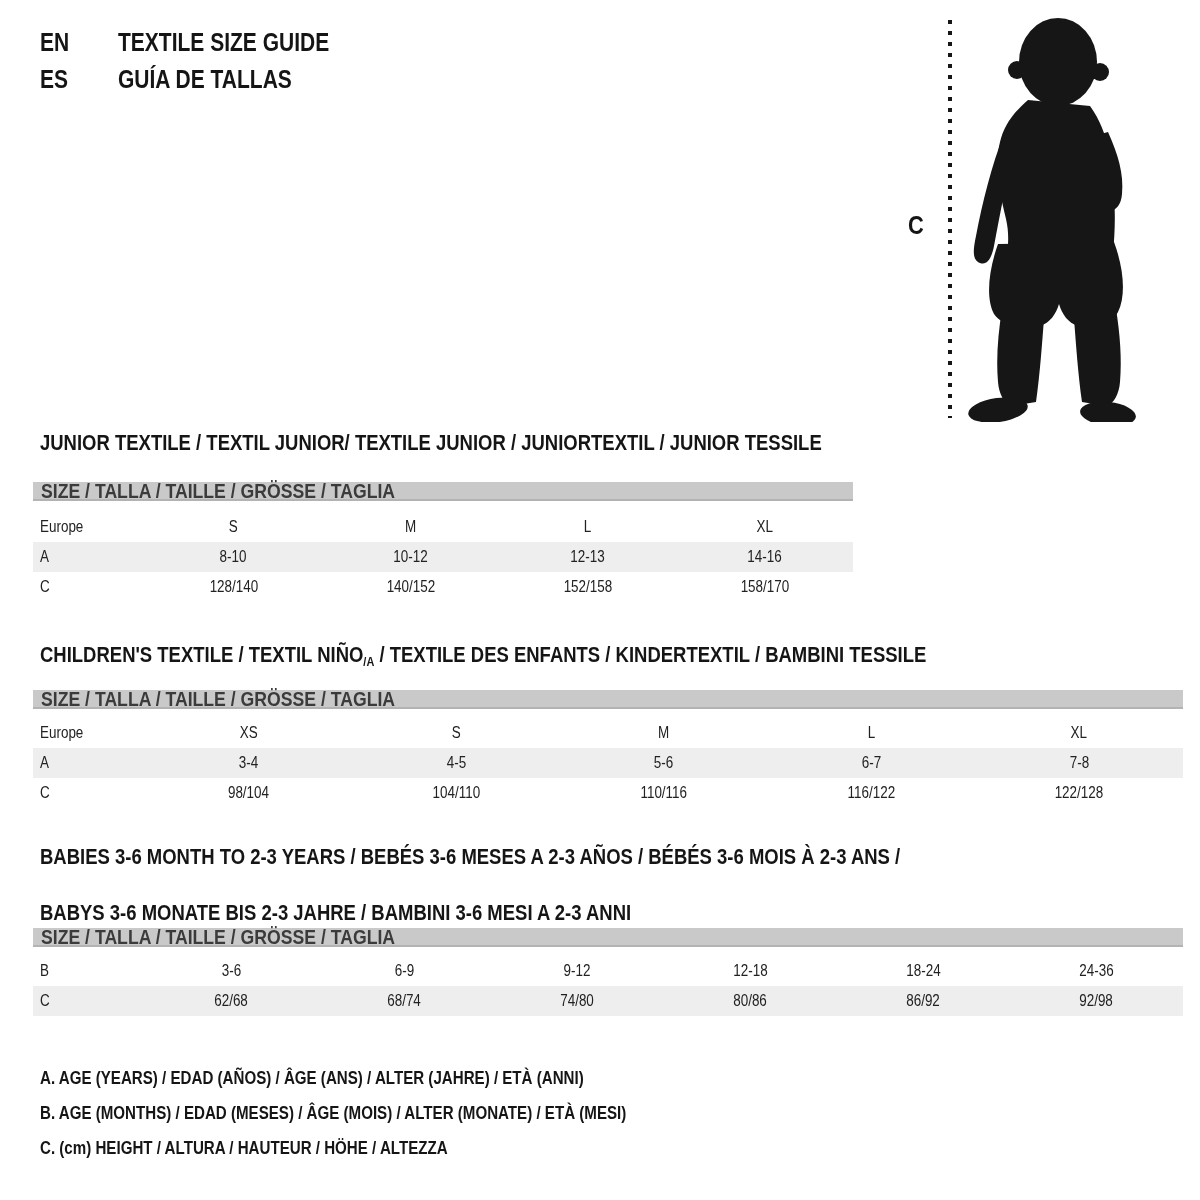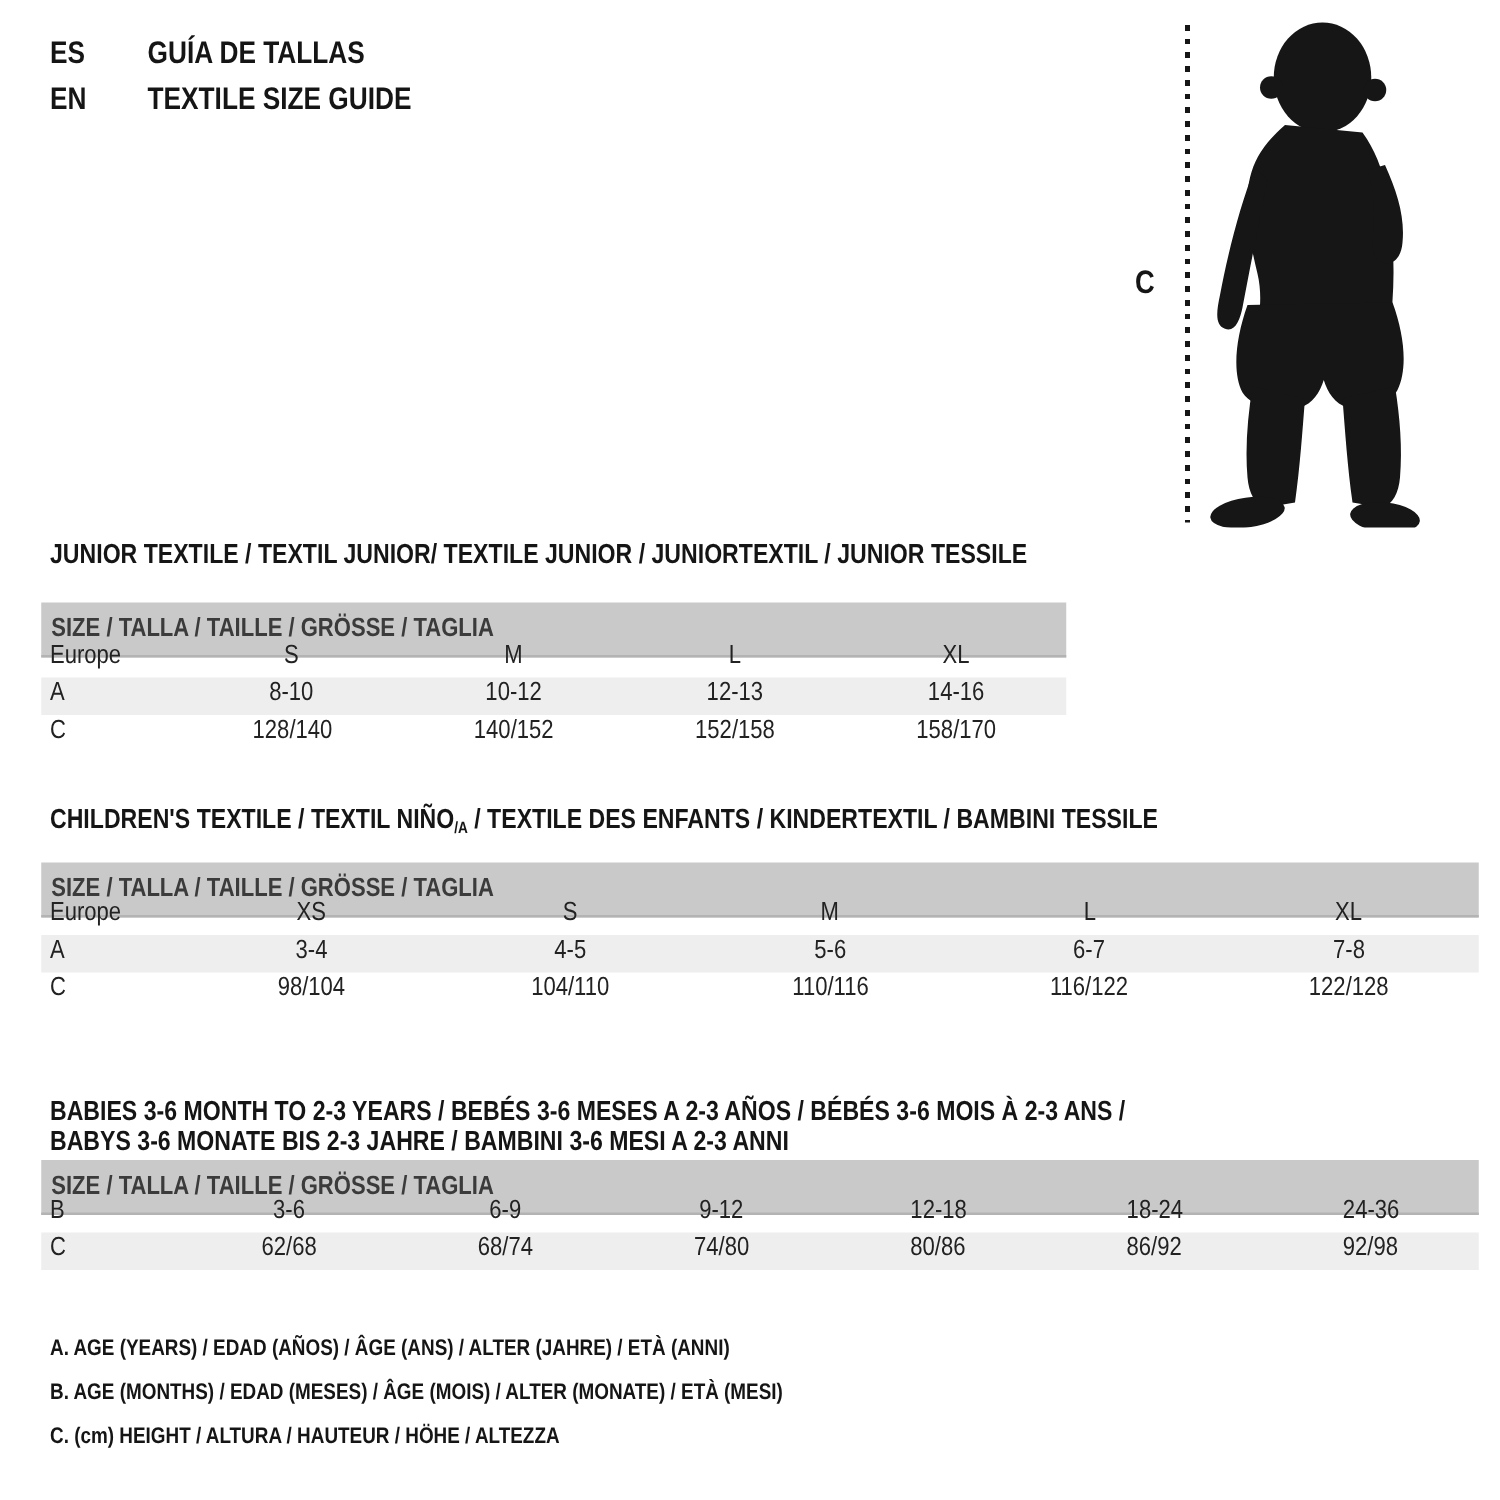--- a/index.html
+++ b/index.html
@@ -14,44 +14,44 @@
   .lang-row{display:flex;align-items:flex-start;height:36.5px;font-size:25px;font-weight:700}
   .lang-code{width:78px;flex:none}
   
   .fig-line{left:948px;top:20px;width:4px;height:398px;
             background:repeating-linear-gradient(to bottom,#161616 0 4.5px,transparent 4.5px 11px)}
   .fig-c{left:908px;top:210px;font-size:26px;font-weight:700}
   .fig-svg{left:962px;top:14px}
   
   .section-title{left:40px;font-size:22px;font-weight:700}
   .sub{font-size:13px;vertical-align:-4px}
-  .size-bar{left:33px;height:44px;background:#c9c9c9;border-bottom:2px solid #b3b3b3;
+  .size-bar{left:33px;height:19px;background:#c9c9c9;border-bottom:2px solid #b3b3b3;
             box-sizing:border-box;display:flex;align-items:center;padding-left:8px;
             font-size:21px;font-weight:700;color:#3b3b3b}
-  .trow{left:33px;height:30px;display:flex;align-items:flex-start;font-size:21px;font-weight:400;color:#222}
+  .trow{left:33px;height:30px;display:flex;align-items:center;font-size:16px;font-weight:400;color:#222}
   .c0{width:112px;flex:none;padding-left:7px;box-sizing:border-box}
   .cc{flex:1;text-align:center}
   .shaded{background:#eeeeee}
   .w820{width:820px}
   .w1150{width:1150px}
   .legend-row{left:40px;font-size:18px;font-weight:700}
 </style>
 </head>
 <body>
 
 <div class="page">
 
   <div class="abs lang">
     <div class="lang-row">
+      <span class="lang-code"><span class="cond">EN</span></span>
+      <span class="cond">TEXTILE SIZE GUIDE</span>
+    </div>
+    <div class="lang-row">
       <span class="lang-code"><span class="cond">ES</span></span>
       <span class="cond">GUÍA DE TALLAS</span>
-    </div>
-    <div class="lang-row">
-      <span class="lang-code"><span class="cond">EN</span></span>
-      <span class="cond">TEXTILE SIZE GUIDE</span>
     </div>
   </div>
 
   <div class="abs fig-line"></div>
   <div class="abs fig-c"><span class="cond">C</span></div>
   <svg class="abs fig-svg" width="184" height="408" viewBox="0 0 184 408" aria-hidden="true">
     <g fill="#161616">
       <ellipse cx="96" cy="48" rx="39" ry="44"></ellipse>
       <circle cx="55" cy="56" r="9"></circle>
       <circle cx="138" cy="58" r="9"></circle>
@@ -127,21 +127,21 @@
       <span class="c0"><span class="cond">C</span></span>
       <span class="cc"><span class="condc">98/104</span></span>
       <span class="cc"><span class="condc">104/110</span></span>
       <span class="cc"><span class="condc">110/116</span></span>
       <span class="cc"><span class="condc">116/122</span></span>
       <span class="cc"><span class="condc">122/128</span></span>
     </div>
   </div>
 
   <div class="section">
-    <div class="abs section-title" style="top:876px">
+    <div class="abs section-title" style="top:844px">
       <span class="cond">BABIES 3-6 MONTH TO 2-3 YEARS / BEBÉS 3-6 MESES A 2-3 AÑOS / BÉBÉS 3-6 MOIS À 2-3 ANS /</span>
     </div>
     <div class="abs section-title" style="top:900px">
       <span class="cond">BABYS 3-6 MONATE BIS 2-3 JAHRE / BAMBINI 3-6 MESI A 2-3 ANNI</span>
     </div>
     <div class="abs size-bar w1150" style="top:928px">
       <span class="cond">SIZE / TALLA / TAILLE / GRÖSSE / TAGLIA</span>
     </div>
     <div class="abs trow w1150" style="top:956px">
       <span class="c0"><span class="cond">B</span></span>

